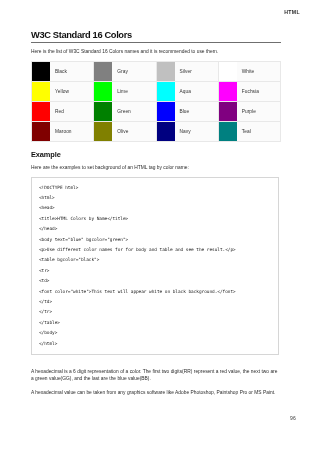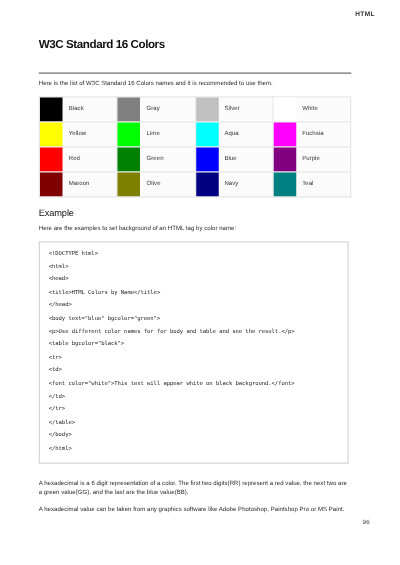--- a/index.html
+++ b/index.html
@@ -43,28 +43,28 @@
   }
 
   
   h1.section-title {
     margin: 0;
     font-size: 9.3px;
     font-weight: 700;
     letter-spacing: -0.35px;
     color: #111;
     line-height: 11px;
-    padding-bottom: 17px;
+    padding-bottom: 1px;
     border-bottom: 0.9px solid #6f6f6f;
     width: 250px;
   }
   h2.sub-title {
     margin: 0;
     font-size: 7.4px;
-    font-weight: 400;
+    font-weight: 700;
     letter-spacing: -0.1px;
     color: #111;
     line-height: 10px;
   }
 
   p.body-text {
     margin: 0;
     font-size: 4.85px;
     line-height: 7.3px;
     color: #2c2c2c;

